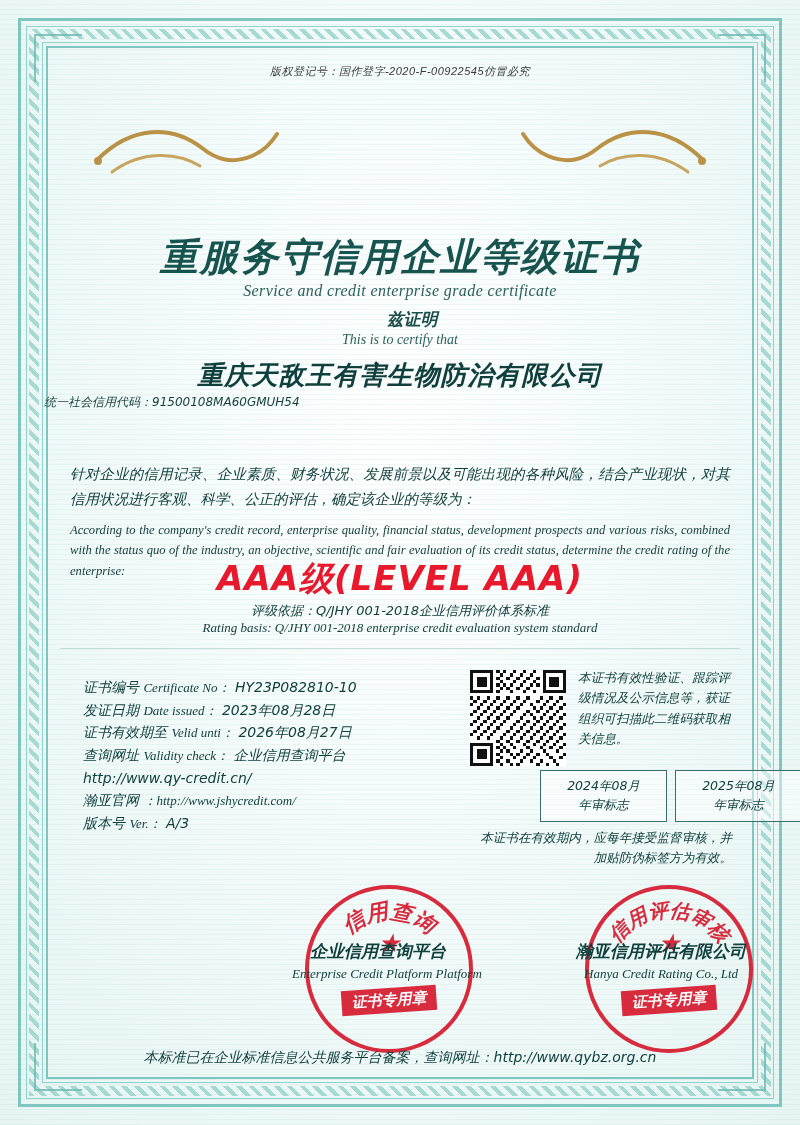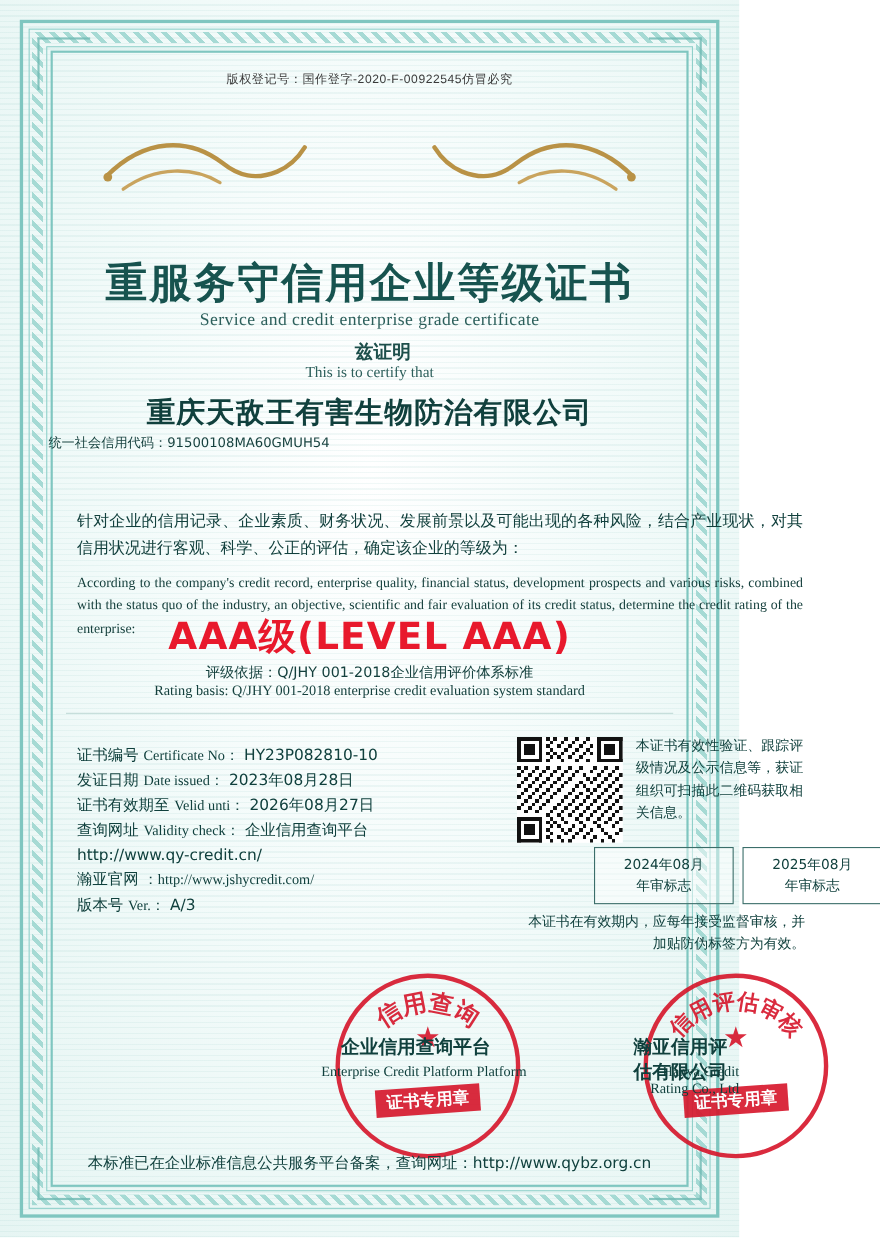--- a/index.html
+++ b/index.html
@@ -4,25 +4,26 @@
 <style>
   html,body{margin:0;padding:0;}
   body{
     width:800px;height:1125px;
     background:#ffffff;
     font-family:"Liberation Sans", sans-serif;
     overflow:hidden;
   }
   .cert{
     position:relative;
-    width:672px;height:1125px;
+    width:800px;height:1125px;
     box-sizing:border-box;
     background:
       repeating-linear-gradient(0deg, rgba(120,185,180,0.10) 0px, rgba(120,185,180,0.10) 1px, rgba(255,255,255,0) 1px, rgba(255,255,255,0) 5px),
       radial-gradient(ellipse at 50% 38%, #ffffff 0%, #f3fbfa 45%, #e6f5f3 100%);
+    font-style: italic;
   }
   
   .border-outer{
     position:absolute;left:18px;top:18px;right:18px;bottom:18px;
     border:3px solid #7fc6c0;
   }
   .border-mid{
     position:absolute;left:26px;top:26px;right:26px;bottom:26px;
     border:1px solid #8fd0ca;
   }
@@ -136,21 +137,21 @@
     font-family:"DejaVu Sans", sans-serif;
   }
   .basis-en{
     position:absolute;top:620px;left:0;width:100%;text-align:center;
     font-size:13px;color:#14403d;
     font-family:"Liberation Serif", serif;
   }
 
   
   .details{
-    position:absolute;top:676px;left:70px;width:380px;
+    position:absolute;top:676px;left:83px;width:380px;
     font-size:14px;color:#10403d;line-height:1.62;
     font-family:"DejaVu Sans", sans-serif;
   }
   .details .row{white-space:nowrap;}
   .details .lbl-en{font-family:"Liberation Serif", serif;font-size:13px;}
 
   
   .qr{
     position:absolute;top:670px;left:470px;width:96px;height:96px;
     background:#fff;

